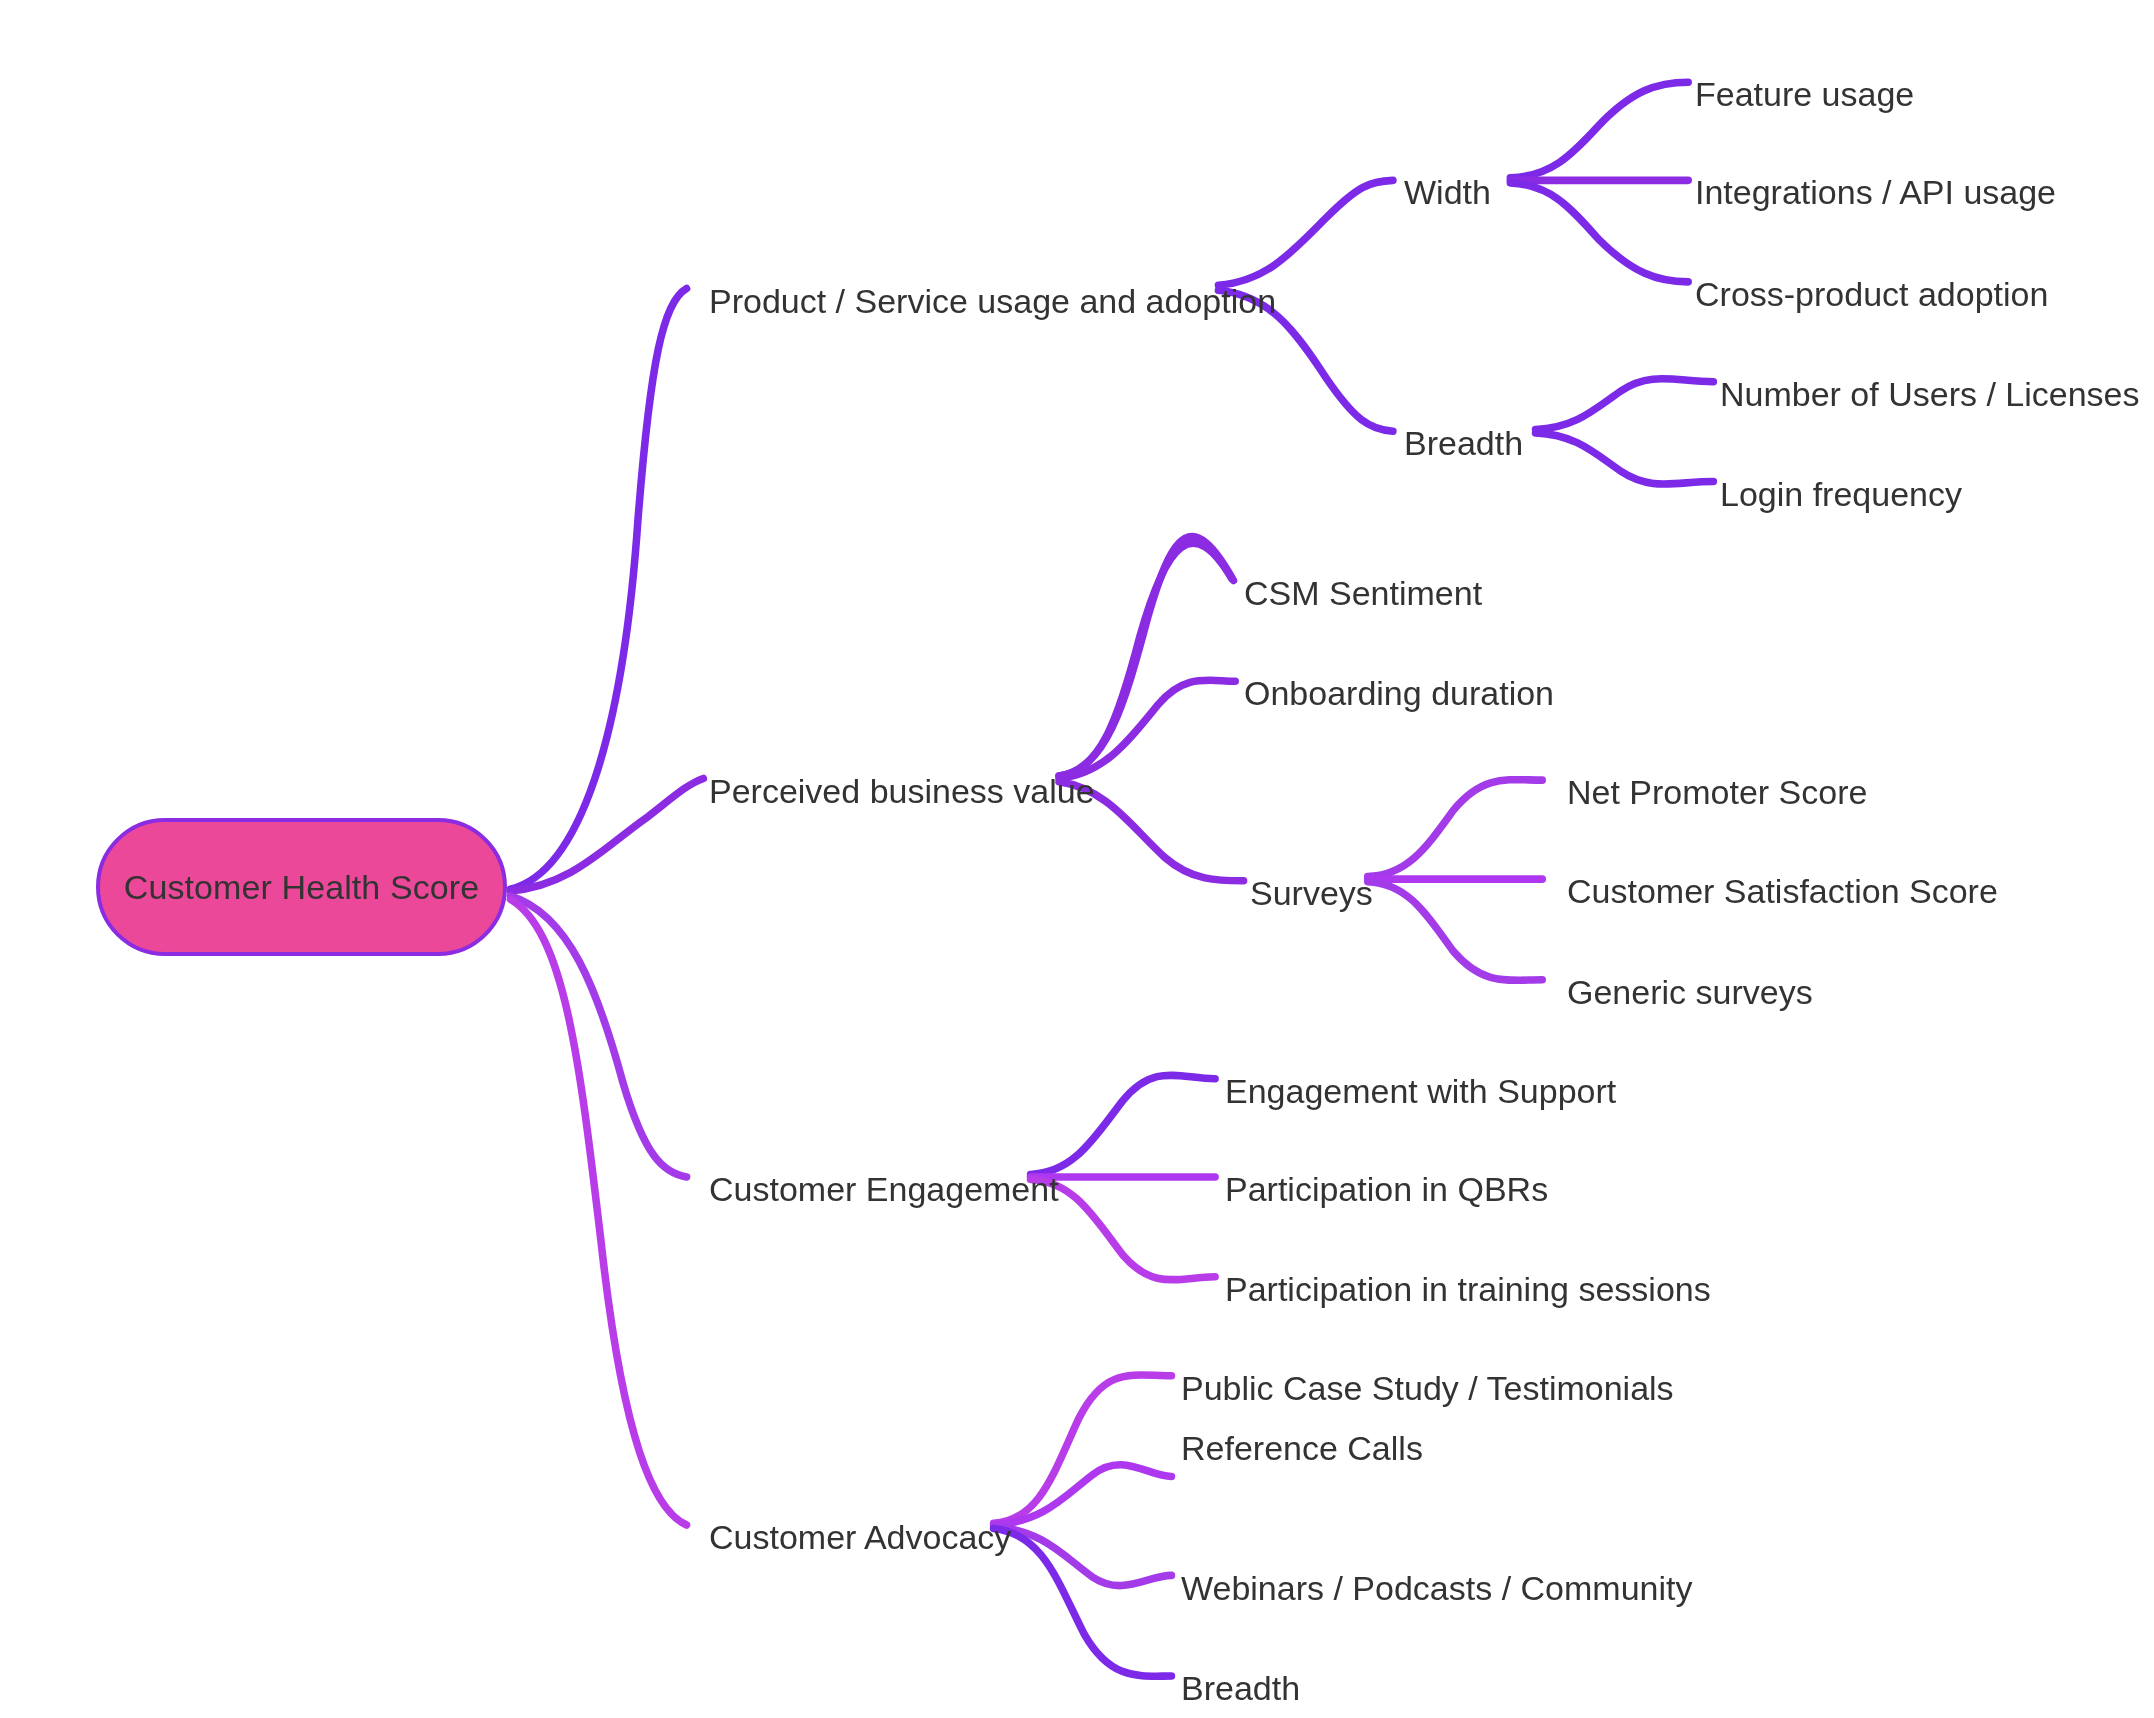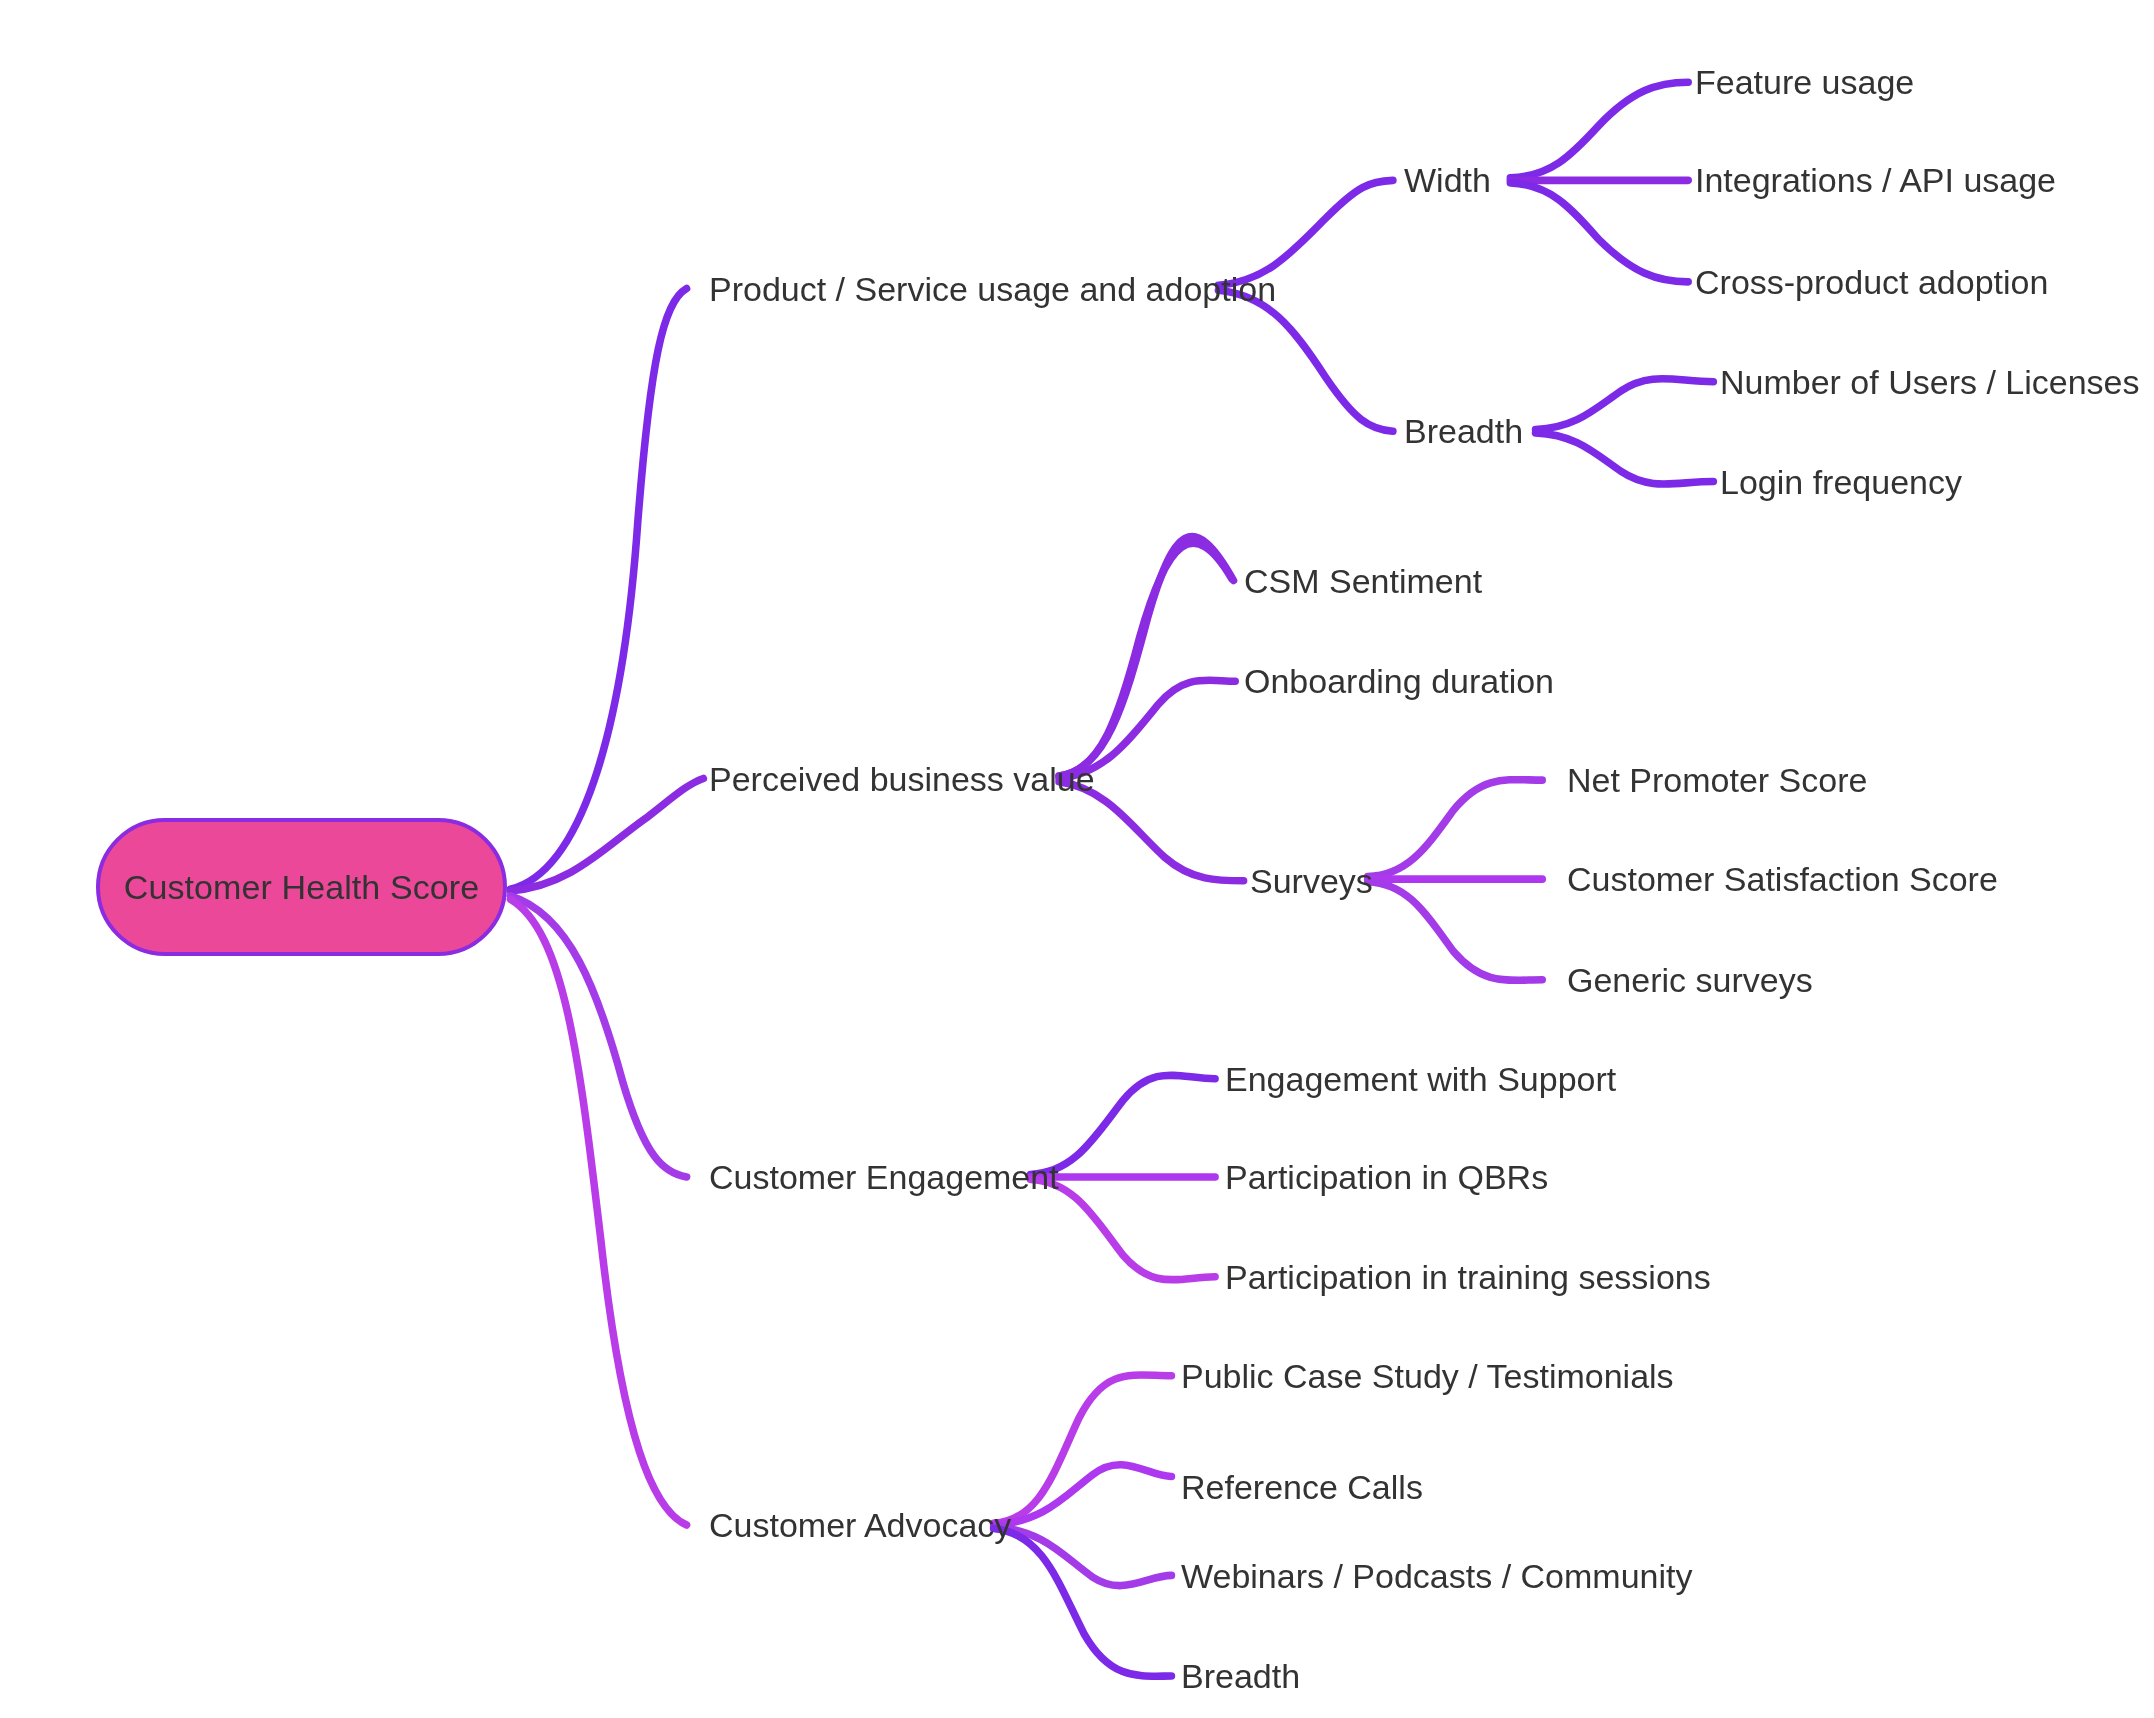--- a/index.html
+++ b/index.html
@@ -21,20 +21,21 @@
     left:0; top:0;
     width:2155px;
     height:1718px;
     pointer-events:none;
   }
   .node{
     position:absolute;
     white-space:nowrap;
     line-height:1;
     transform:translateY(-50%);
+    margin-top:12px;
   }
   .node-label{
     display:inline-block;
     white-space:nowrap;
     color:#333333;
   }
   
   #root-node{
     position:absolute;
     left:96px;
@@ -183,21 +184,21 @@
   </div>
 
   <div class="node lvl2" style="left:1225px; top:1277px;">
     <span class="node-label">Participation in training sessions</span>
   </div>
 
   <div class="node lvl2" style="left:1181px; top:1376px;">
     <span class="node-label">Public Case Study / Testimonials</span>
   </div>
 
-  <div class="node lvl2" style="left:1181px; top:1487px;text-decoration:underline;">
+  <div class="node lvl2" style="left:1181px; top:1436px;text-decoration:underline;">
     <span class="node-label">Reference Calls</span>
   </div>
 
   <div class="node lvl2" style="left:1181px; top:1576px;">
     <span class="node-label">Webinars / Podcasts / Community</span>
   </div>
 
   <div class="node lvl2" style="left:1181px; top:1676px;">
     <span class="node-label">Breadth</span>
   </div>

